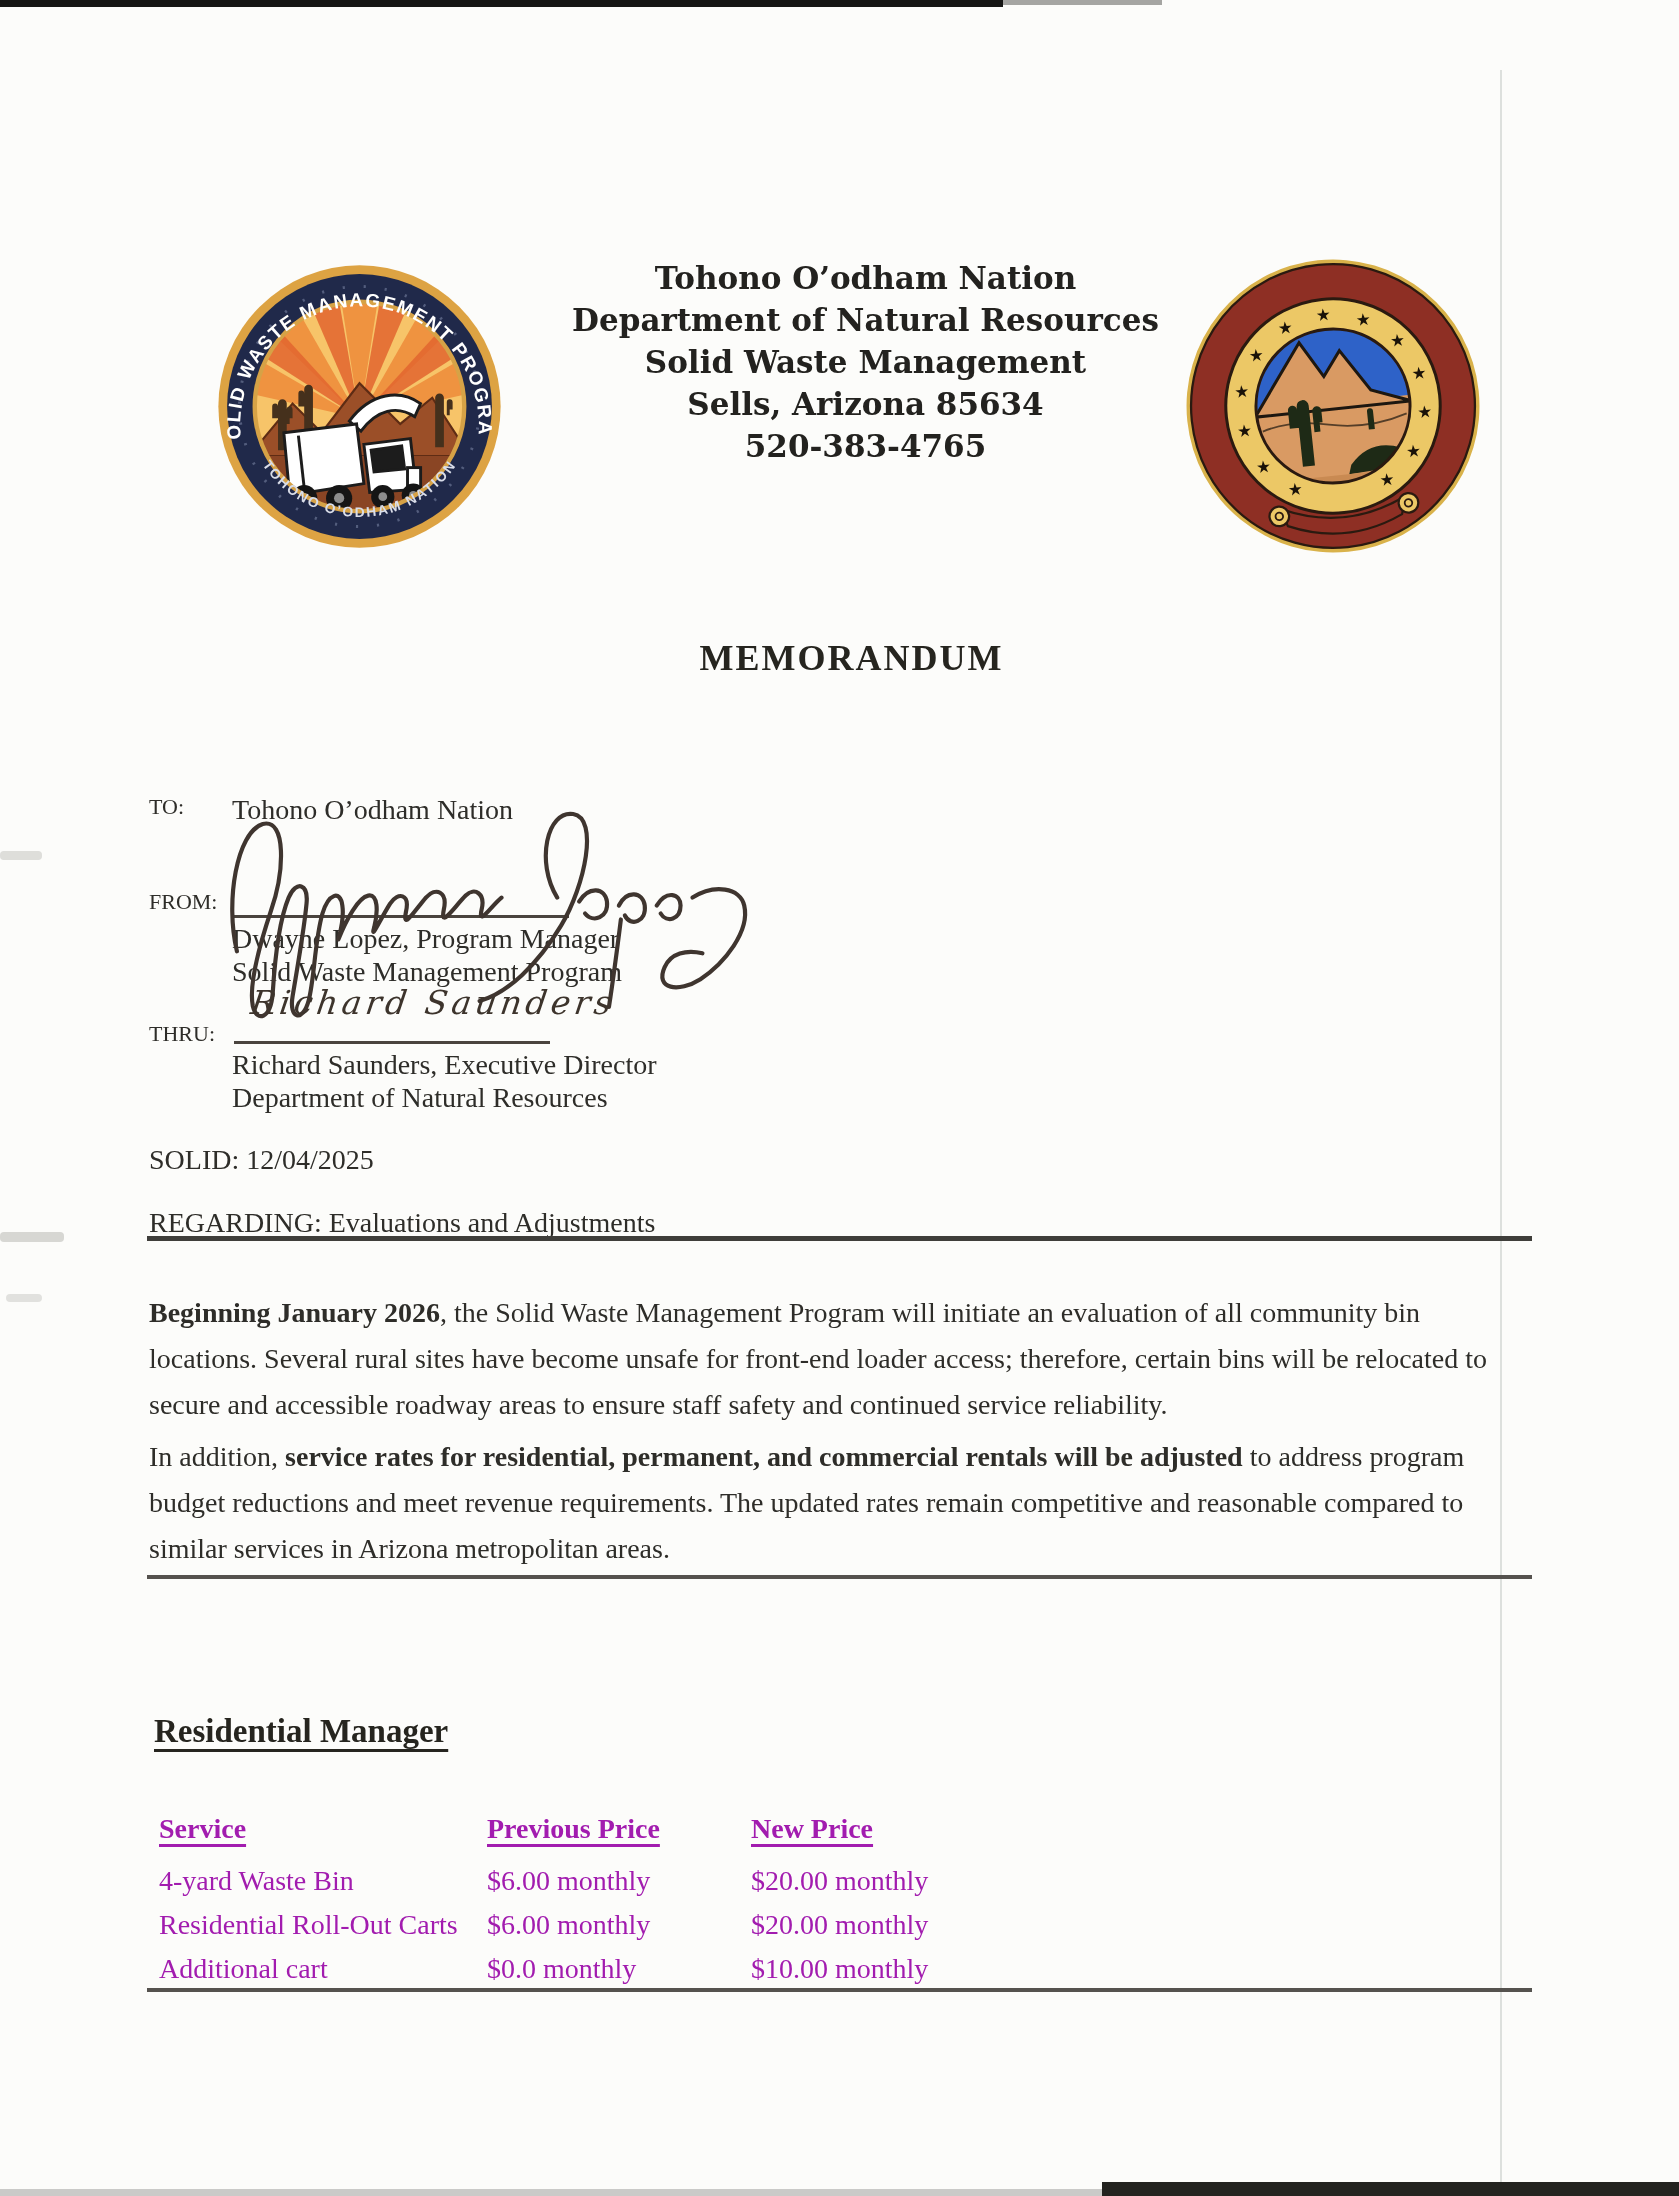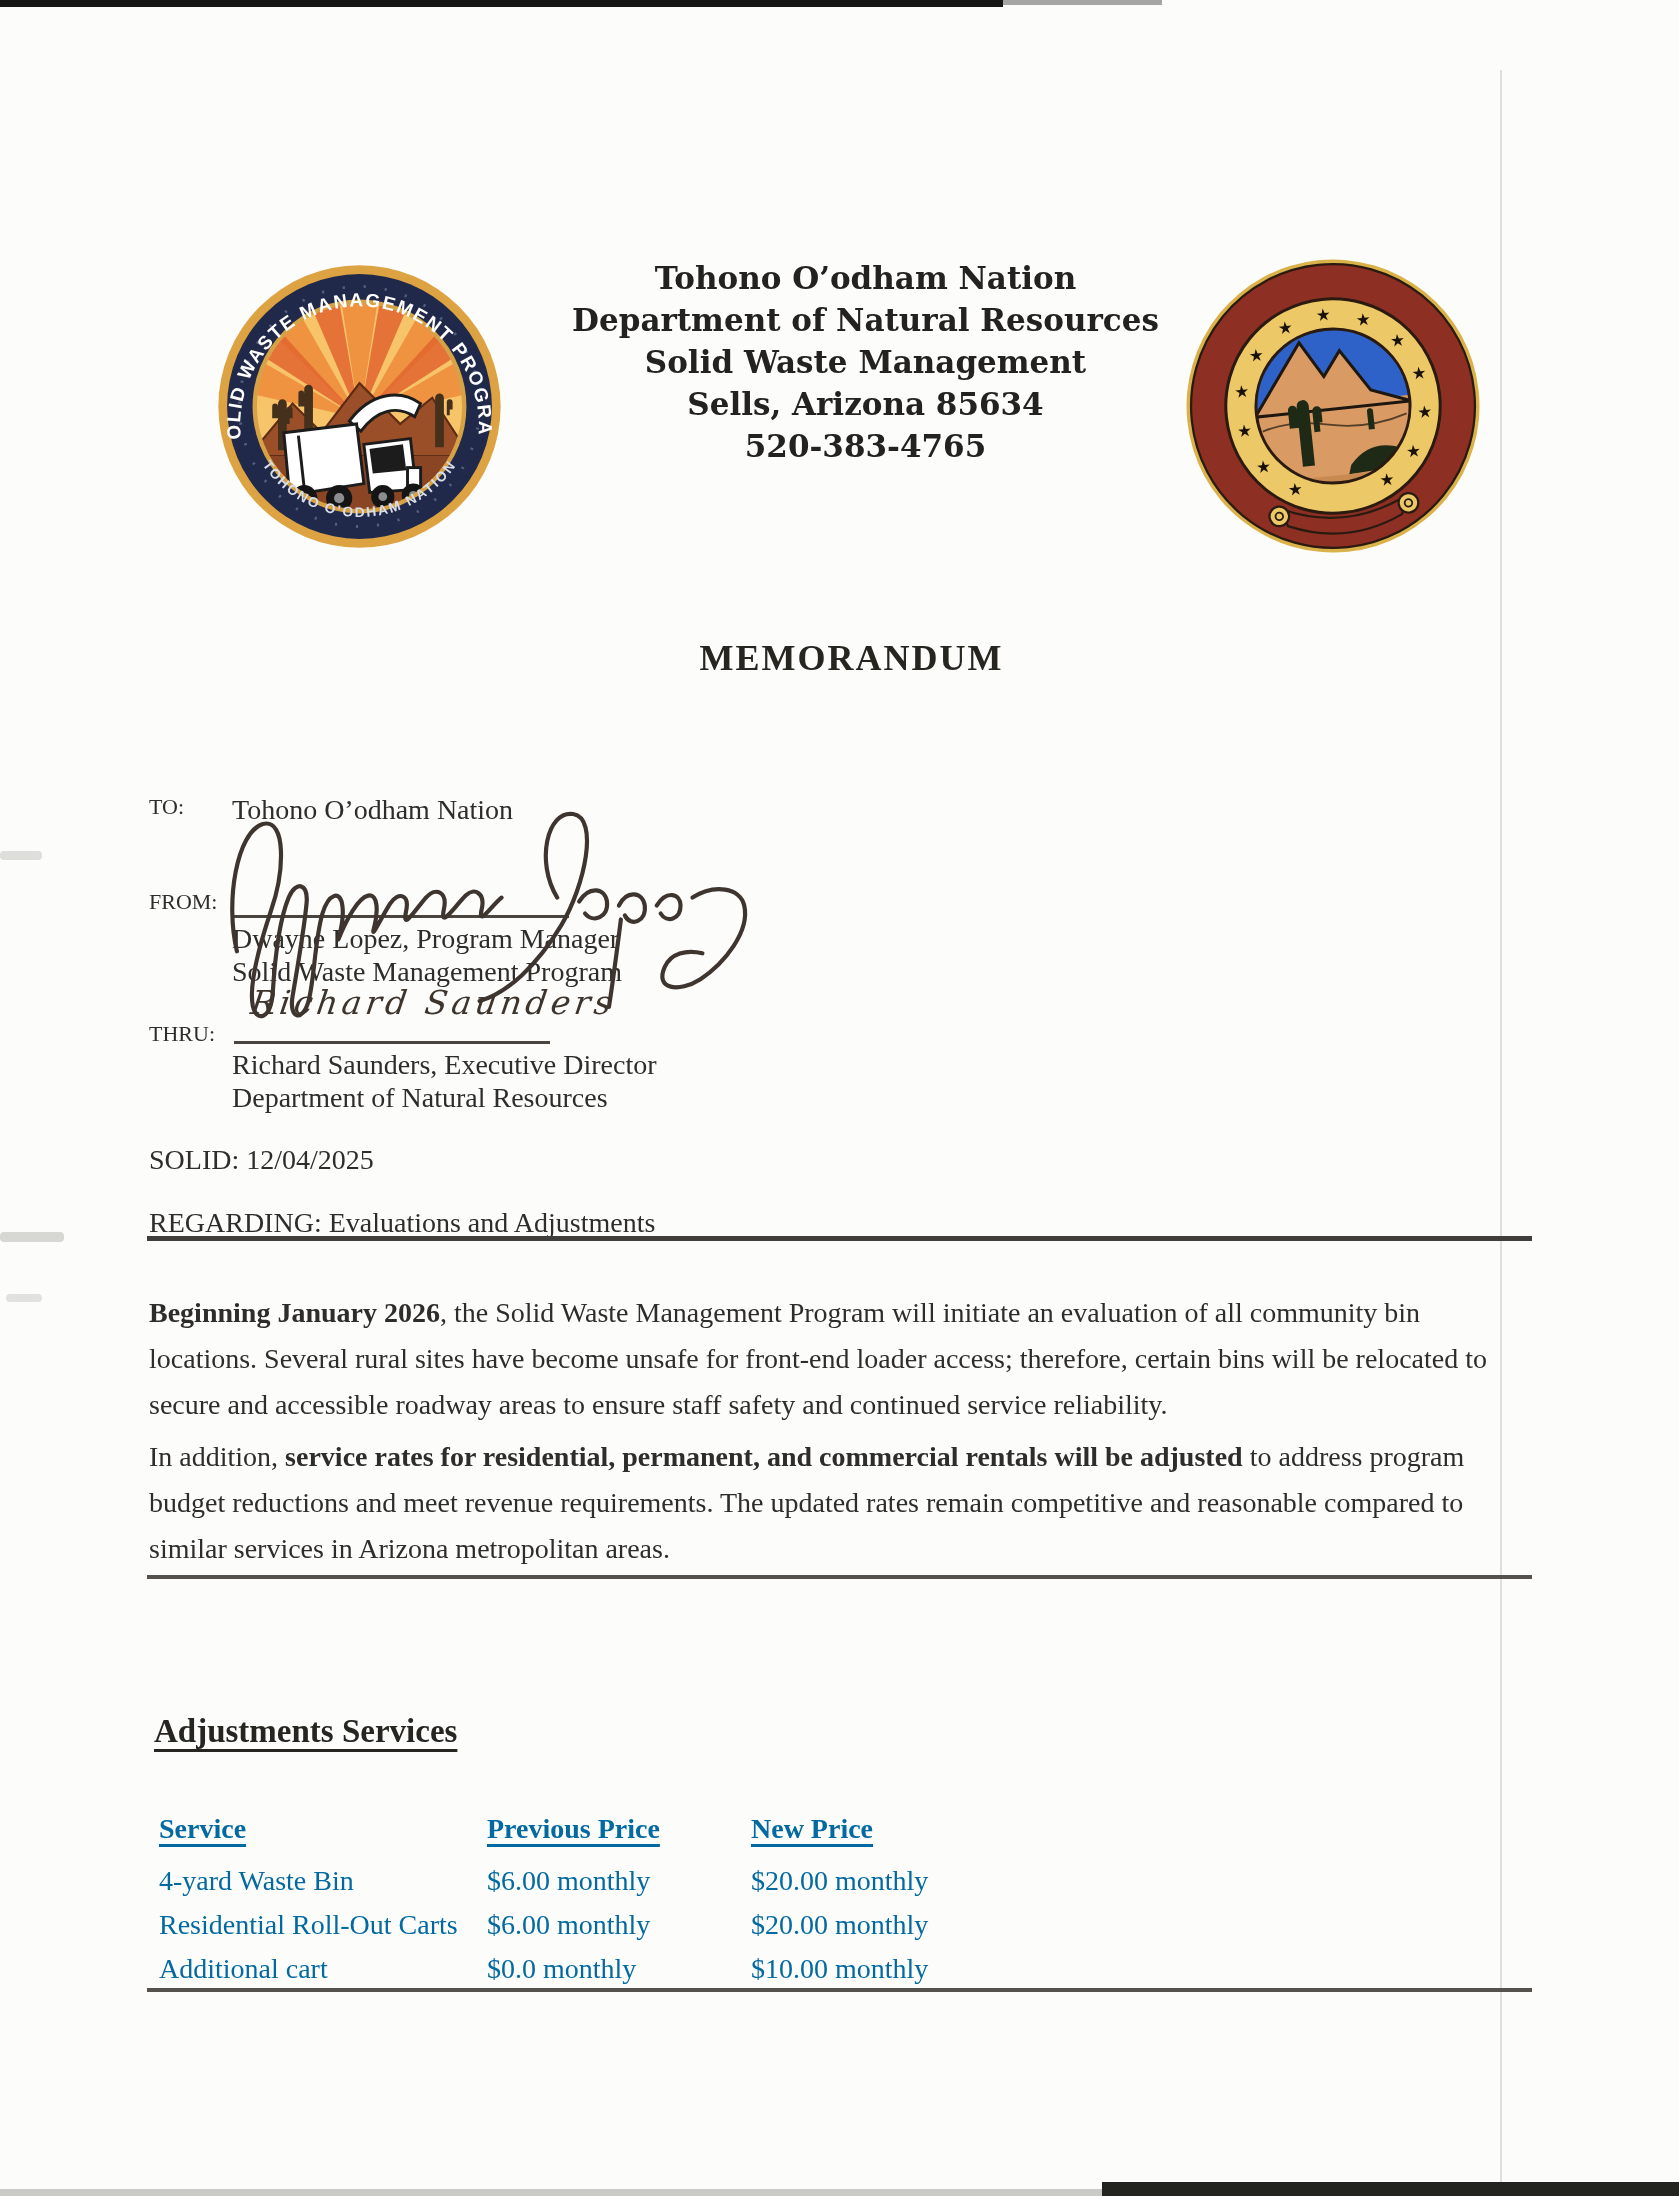--- a/index.html
+++ b/index.html
@@ -14,21 +14,21 @@
   .val{font-size:28px;color:#2e2d29;}
   .sigline{height:3px;background:#4a443e;}
   .script-sig{font-family:"DejaVu Serif",serif;font-style:italic;font-size:33px;color:#3d342c;
               transform:skewX(-8deg);letter-spacing:4px;white-space:nowrap;}
   .para{left:149px;width:1385px;font-size:28px;line-height:46px;color:#2e2d29;text-align:left;}
   .rule{background:#3f3e3a;}
   .sec-title{font-family:"Liberation Serif",serif;font-weight:bold;font-size:34px;color:#26251f;}
   .sub-title{font-weight:bold;font-size:33px;color:#26251f;text-decoration:underline;
              text-decoration-thickness:3px;text-underline-offset:7px;}
   .rate-table{left:159px;top:1809px;width:1095px;display:grid;grid-template-columns:328px 264px 1fr;
-              row-gap:0;font-size:28px;color:#0369a1;}
+              row-gap:0;font-size:28px;color:#a21caf;}
   .rate-table span{height:44px;line-height:44px;display:block;}
   .rate-head span{font-weight:bold;text-decoration:underline;text-decoration-thickness:3px;
                   text-underline-offset:6px;height:50px;line-height:40px;}
   .artifact{pointer-events:none;}
 </style>
 </head>
 <body>
 
 <div class="page">
 
@@ -210,21 +210,21 @@
   <div class="abs rule" style="left:147px;top:1236px;width:1385px;height:5px;"></div>
 
   <p class="abs para" style="top:1262px;">
     <strong>Beginning January 2026</strong><span>, the Solid Waste Management Program will initiate an evaluation of all community bin locations. Several rural sites have become unsafe for front-end loader access; therefore, certain bins will be relocated to secure and accessible roadway areas to ensure staff safety and continued service reliability.</span>
   </p>
   <p class="abs para" style="top:1406px;">
     <span>In addition, </span><strong>service rates for residential, permanent, and commercial rentals will be adjusted</strong><span> to address program budget reductions and meet revenue requirements. The updated rates remain competitive and reasonable compared to similar services in Arizona metropolitan areas.</span>
   </p>
   <div class="abs rule" style="left:147px;top:1575px;width:1385px;height:4px;background:#55524e;"></div>
 
-  <div class="abs sub-title" style="left:154px;top:1713px;">Adjustments Services</div>
+  <div class="abs sub-title" style="left:154px;top:1713px;">Residential Manager</div>
 
   <div class="abs rate-table">
     <div style="display:contents" class="rate-head">
       <span>Service</span>
       <span>Previous Price</span>
       <span>New Price</span>
     </div>
     <div style="display:contents">
       <span>4-yard Waste Bin</span>
       <span>$6.00 monthly</span>

